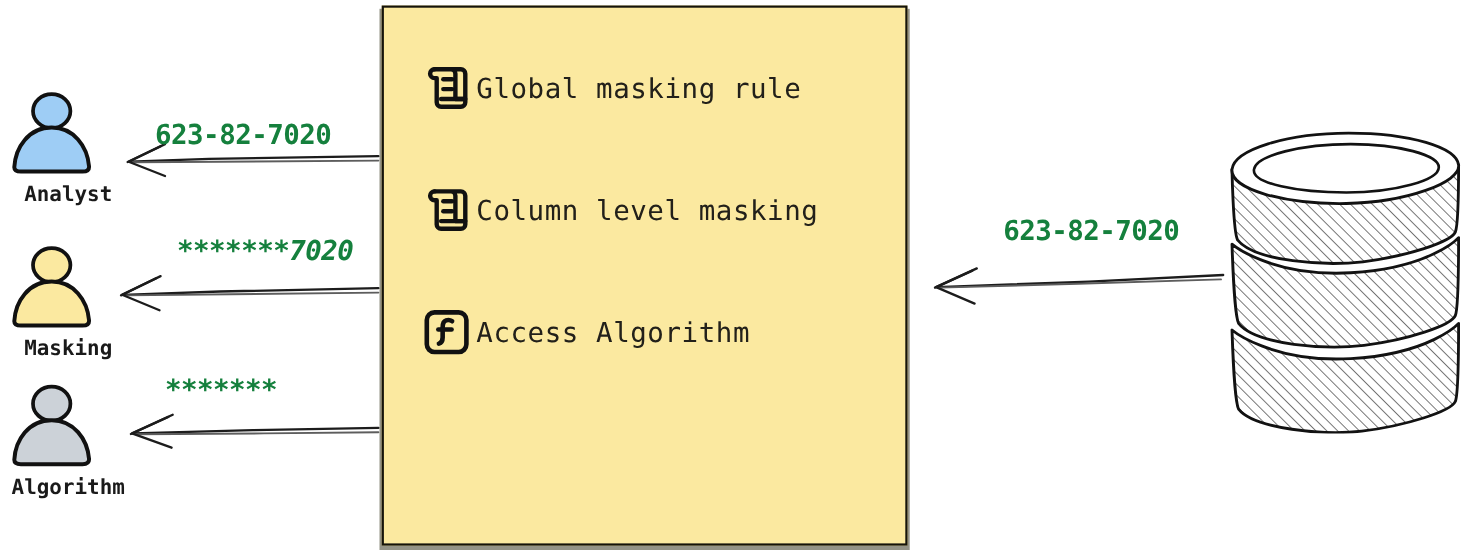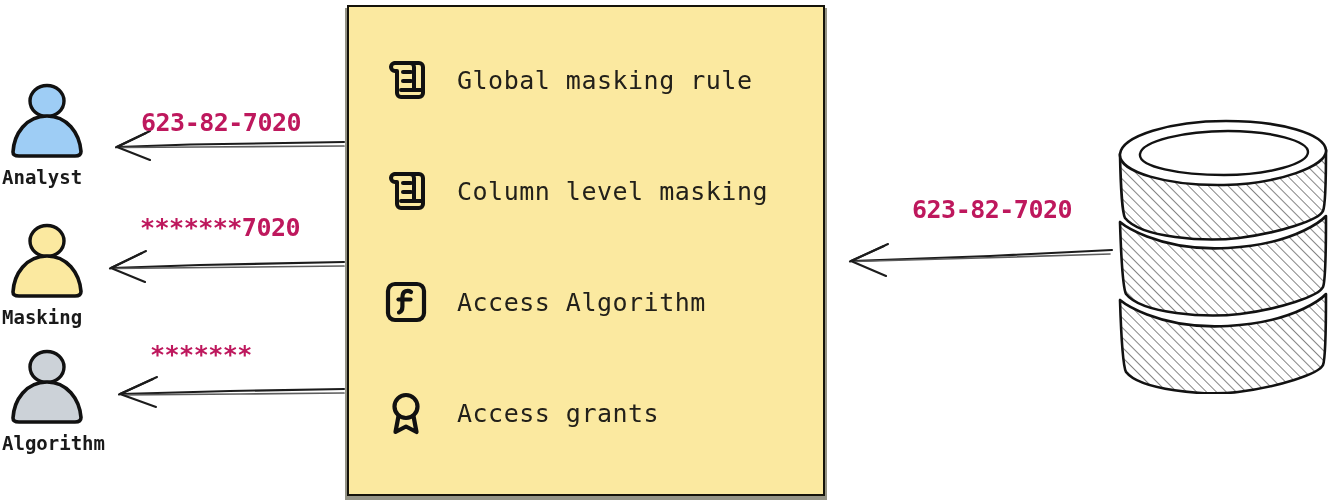--- a/index.html
+++ b/index.html
@@ -26,20 +26,21 @@
     top: 0;
     width: 1340px;
     height: 504px;
     overflow: visible;
   }
 
   
   .actor {
     position: absolute;
     width: 120px;
+    text-align: center;
   }
   .actor .figure {
     width: 120px;
     height: 86px;
     display: block;
   }
   .actor .role {
     font-family: "DejaVu Sans Mono", "Liberation Mono", monospace;
     font-size: 19px;
     font-weight: 700;
@@ -48,21 +49,21 @@
     margin-top: -2px;
     white-space: nowrap;
   }
 
   
   .flow-label {
     position: absolute;
     font-family: "DejaVu Sans Mono", "Liberation Mono", monospace;
     font-size: 25px;
     font-weight: 700;
-    color: #be185d;
+    color: #15803d;
     letter-spacing: -0.5px;
     white-space: nowrap;
   }
 
   
   .panel-shadow {
     position: absolute;
     left: 345px;
     top: 8px;
     width: 482px;
@@ -82,21 +83,20 @@
     padding: 44px 0 0 30px;
   }
   .panel-list {
     display: flex;
     flex-direction: column;
     gap: 53px;
   }
   .panel-item {
     display: flex;
     align-items: center;
-    gap: 24px;
     height: 58px;
   }
   .panel-item .glyph {
     width: 54px;
     height: 54px;
     flex: 0 0 54px;
     display: flex;
     align-items: center;
     justify-content: center;
   }
@@ -179,21 +179,21 @@
 
   <div class="actor" style="left:2px; top:348px;">
     <svg class="figure" viewBox="0 0 120 86">
       <ellipse cx="45" cy="19" rx="17" ry="15.5" fill="#ccd2d8" stroke="#111" stroke-width="3.4"></ellipse>
       <path d="M45 34 C24 34 12 52 11 70 C11 73 13 74 17 74 L73 74 C77 74 79 72.5 79 69.5 C77.5 51 65 34 45 34 Z" fill="#ccd2d8" stroke="#111" stroke-width="3.6" stroke-linejoin="round"></path>
     </svg>
     <div class="role">Algorithm</div>
   </div>
 
   <div class="flow-label" style="left:141px; top:108px;">623-82-7020</div>
-  <div class="flow-label" style="left:140px; top:213px;">*******7020</div>
+  <div class="flow-label" style="left:161px; top:213px;font-style:italic;">*******7020</div>
   <div class="flow-label" style="left:150px; top:340px;">*******</div>
   <div class="flow-label" style="left:912px; top:195px;">623-82-7020</div>
 
   <div class="panel-shadow"></div>
   <div class="panel">
     <div class="panel-list">
 
       <div class="panel-item">
         <span class="glyph">
           <svg viewBox="0 0 48 48" width="48" height="48">
@@ -222,29 +222,20 @@
         <span class="glyph">
           <svg viewBox="0 0 48 48" width="48" height="48">
             <rect x="6" y="6" width="36" height="36" rx="7" ry="7" fill="none" stroke="#111" stroke-width="4.2"></rect>
             <path d="M29 14 C29 14 26.5 12.3 23.6 13.3 C20.9 14.2 20.4 17 20.4 19.6 L20.4 28.8 C20.4 31.8 19.6 33.6 17 34.4" fill="none" stroke="#111" stroke-width="4.2" stroke-linecap="round" stroke-linejoin="round"></path>
             <line x1="16.5" y1="21.5" x2="28.5" y2="21.5" stroke="#111" stroke-width="4.2" stroke-linecap="round"></line>
           </svg>
         </span>
         <span class="caption">Access Algorithm</span>
       </div>
 
-      <div class="panel-item">
-        <span class="glyph">
-          <svg viewBox="0 0 48 48" width="48" height="48">
-            <circle cx="24" cy="17.5" r="11.5" fill="none" stroke="#111" stroke-width="4.2"></circle>
-            <path d="M16.6 26.5 L13.5 43 L24 37.5 L34.5 43 L31.4 26.5" fill="none" stroke="#111" stroke-width="4.2" stroke-linejoin="round" stroke-linecap="round"></path>
-          </svg>
-        </span>
-        <span class="caption">Access grants</span>
-      </div>
 
     </div>
   </div>
 
   <div class="database">
     <svg viewBox="0 0 226 276" width="226" height="276">
       <defs>
         <pattern id="hatch" width="7" height="7" patternUnits="userSpaceOnUse" patternTransform="rotate(-45)">
           <line x1="0" y1="0" x2="0" y2="7" stroke="#3a3a3a" stroke-width="1.25"></line>
         </pattern>

